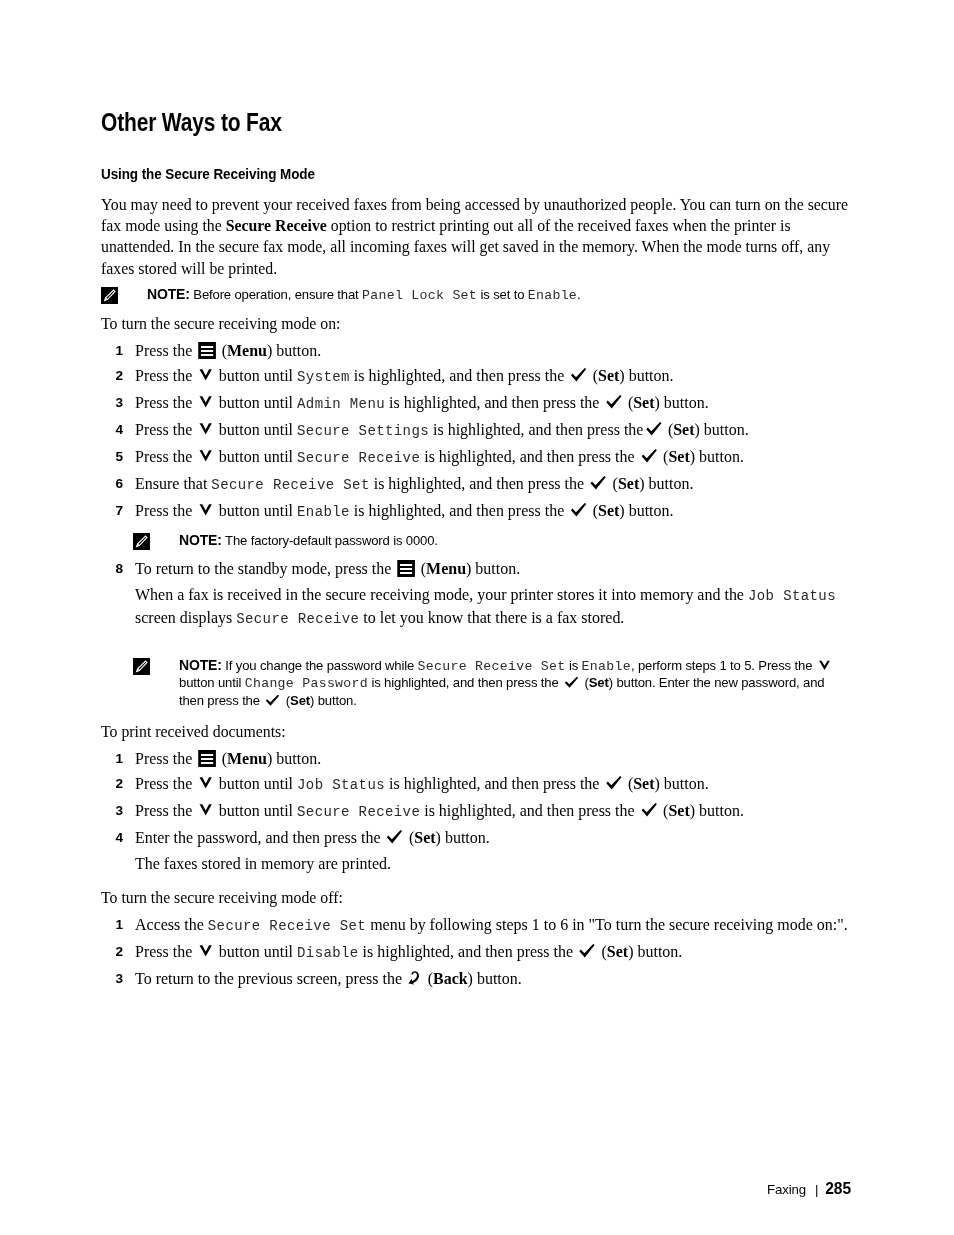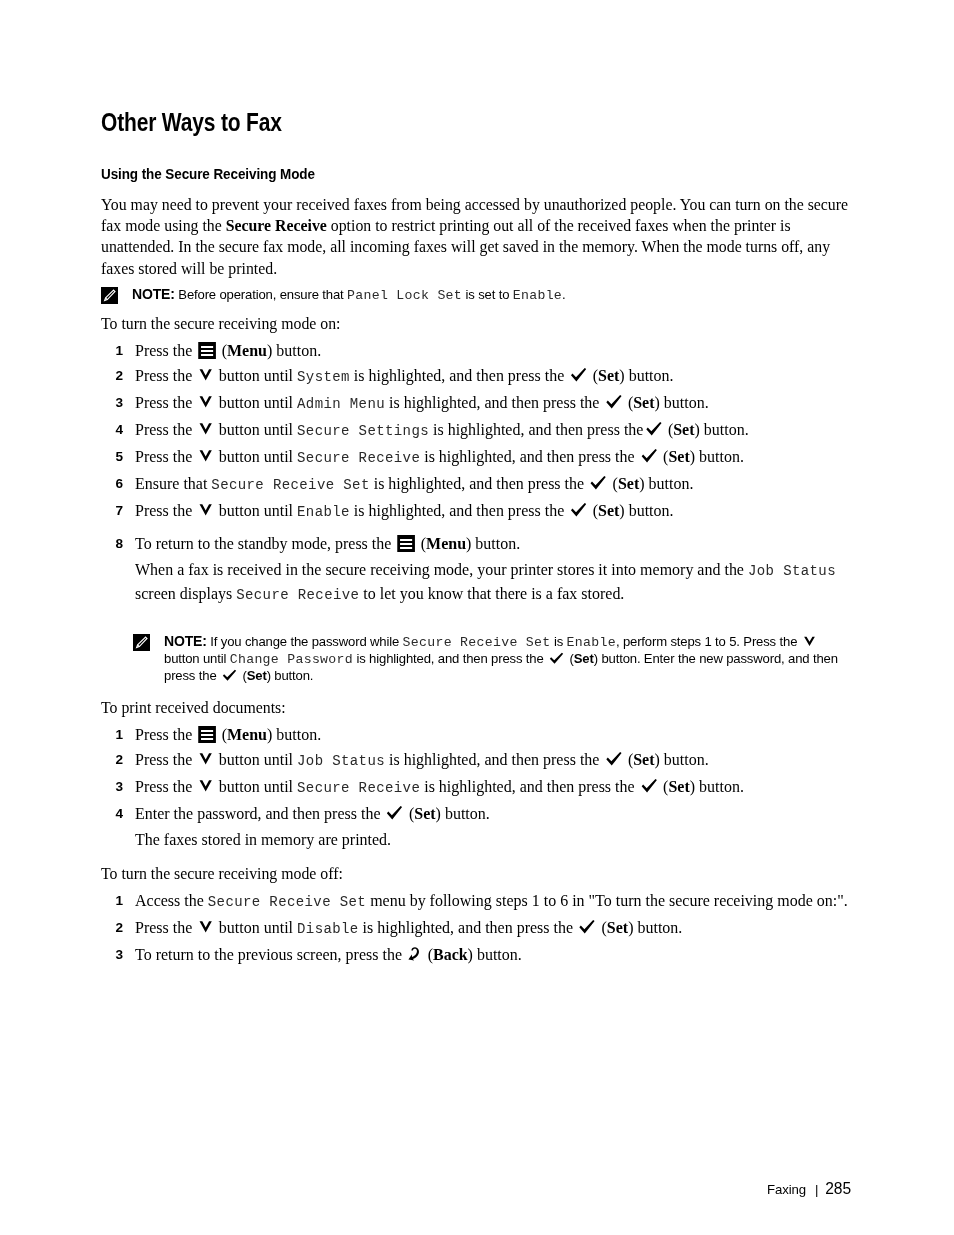--- a/index.html
+++ b/index.html
@@ -128,21 +128,21 @@
     line-height: 21.6px;
     margin-top: 3px;
   }
 
   
   .note {
     position: relative;
     font-family: "Liberation Sans", sans-serif;
     font-size: 13.1px;
     line-height: 16.4px;
-    padding-left: 31px;
+    padding-left: 46px;
     margin: 7px 0 0 0;
     letter-spacing: -0.15px;
   }
   .note.indented { margin-left: 32px; }
   .note .note-body {
     transform: scaleX(0.93);
     transform-origin: left top;
     width: 107.5%;
   }
   .note .note-label { font-weight: bold; font-size: 14px; }
@@ -221,21 +221,21 @@
     font-size: 13.2px;
     letter-spacing: -0.1px;
     white-space: nowrap;
   }
   .footer .fchapter { font-weight: normal; text-align: center; }
   .footer .fsep {
     display: inline-block;
     margin: 0 7px 0 9px;
     color: #000;
   }
-  .footer .fpage { font-weight: normal; font-size: 15.6px; }
+  .footer .fpage { font-weight: bold; font-size: 15.6px; }
 </style>
 </head>
 <body>
 
 <div class="page">
 
   <div class="content">
 
     <h1 class="chapter-title">Other Ways to Fax</h1>
 
@@ -311,20 +311,32 @@
       <li>
         <span class="num">7</span>
         <span class="txt"><span>Press the </span><span class="icon-inline icon-down"><svg viewBox="0 0 16 16">
                 <path d="M1.4 2.2 L8 13.4 L14.6 2.2 L11.6 2.2 L8 8.4 L4.4 2.2 Z" fill="#000"></path>
               </svg></span><span> button until </span><span class="mono">Enable</span><span> is highlighted, and then press the </span><span class="icon-inline icon-check"><svg viewBox="0 0 18 16">
                 <path d="M0.8 8.2 L2.4 6.6 L6.2 10.2 L15.6 0.9 L17.2 2.0 L6.6 14.6 Z" fill="#000"></path>
               </svg></span><span> (</span><b>Set</b><span>) button.</span></span>
       </li>
     </ol>
 
+    <div class="note indented">
+      <span class="note-icon">
+        <svg viewBox="0 0 17 17" width="17" height="17">
+          <rect x="0" y="0" width="17" height="17" fill="#000"></rect>
+          <g fill="none" stroke="#fff" stroke-width="1.1">
+            <path d="M12.6 3.1 L14.0 4.5 L6.3 12.6 L3.6 13.6 L4.6 10.9 Z"></path>
+            <path d="M4.6 10.9 L6.3 12.6"></path>
+          </g>
+        </svg>
+      </span>
+      <span class="note-body"><span class="note-label">NOTE:</span><span> The factory-default password is 0000.</span></span>
+    </div>
 
     <ol class="steps" style="margin-top:6px;">
       <li>
         <span class="num">8</span>
         <span class="txt"><span>To return to the standby mode, press the </span><span class="icon-inline icon-menu"><span class="frame"></span><span class="bar b0"></span><span class="bar b1"></span><span class="bar b2"></span></span><span> (</span><b>Menu</b><span>) button.</span></span>
         <span class="sub"><span>When a fax is received in the secure receiving mode, your printer stores it into memory and the </span><span class="mono">Job Status</span><span> screen displays </span><span class="mono">Secure Receive</span><span> to let you know that there is a fax stored.</span></span>
       </li>
     </ol>
 
     <div class="note indented" style="margin-top:26px;">

